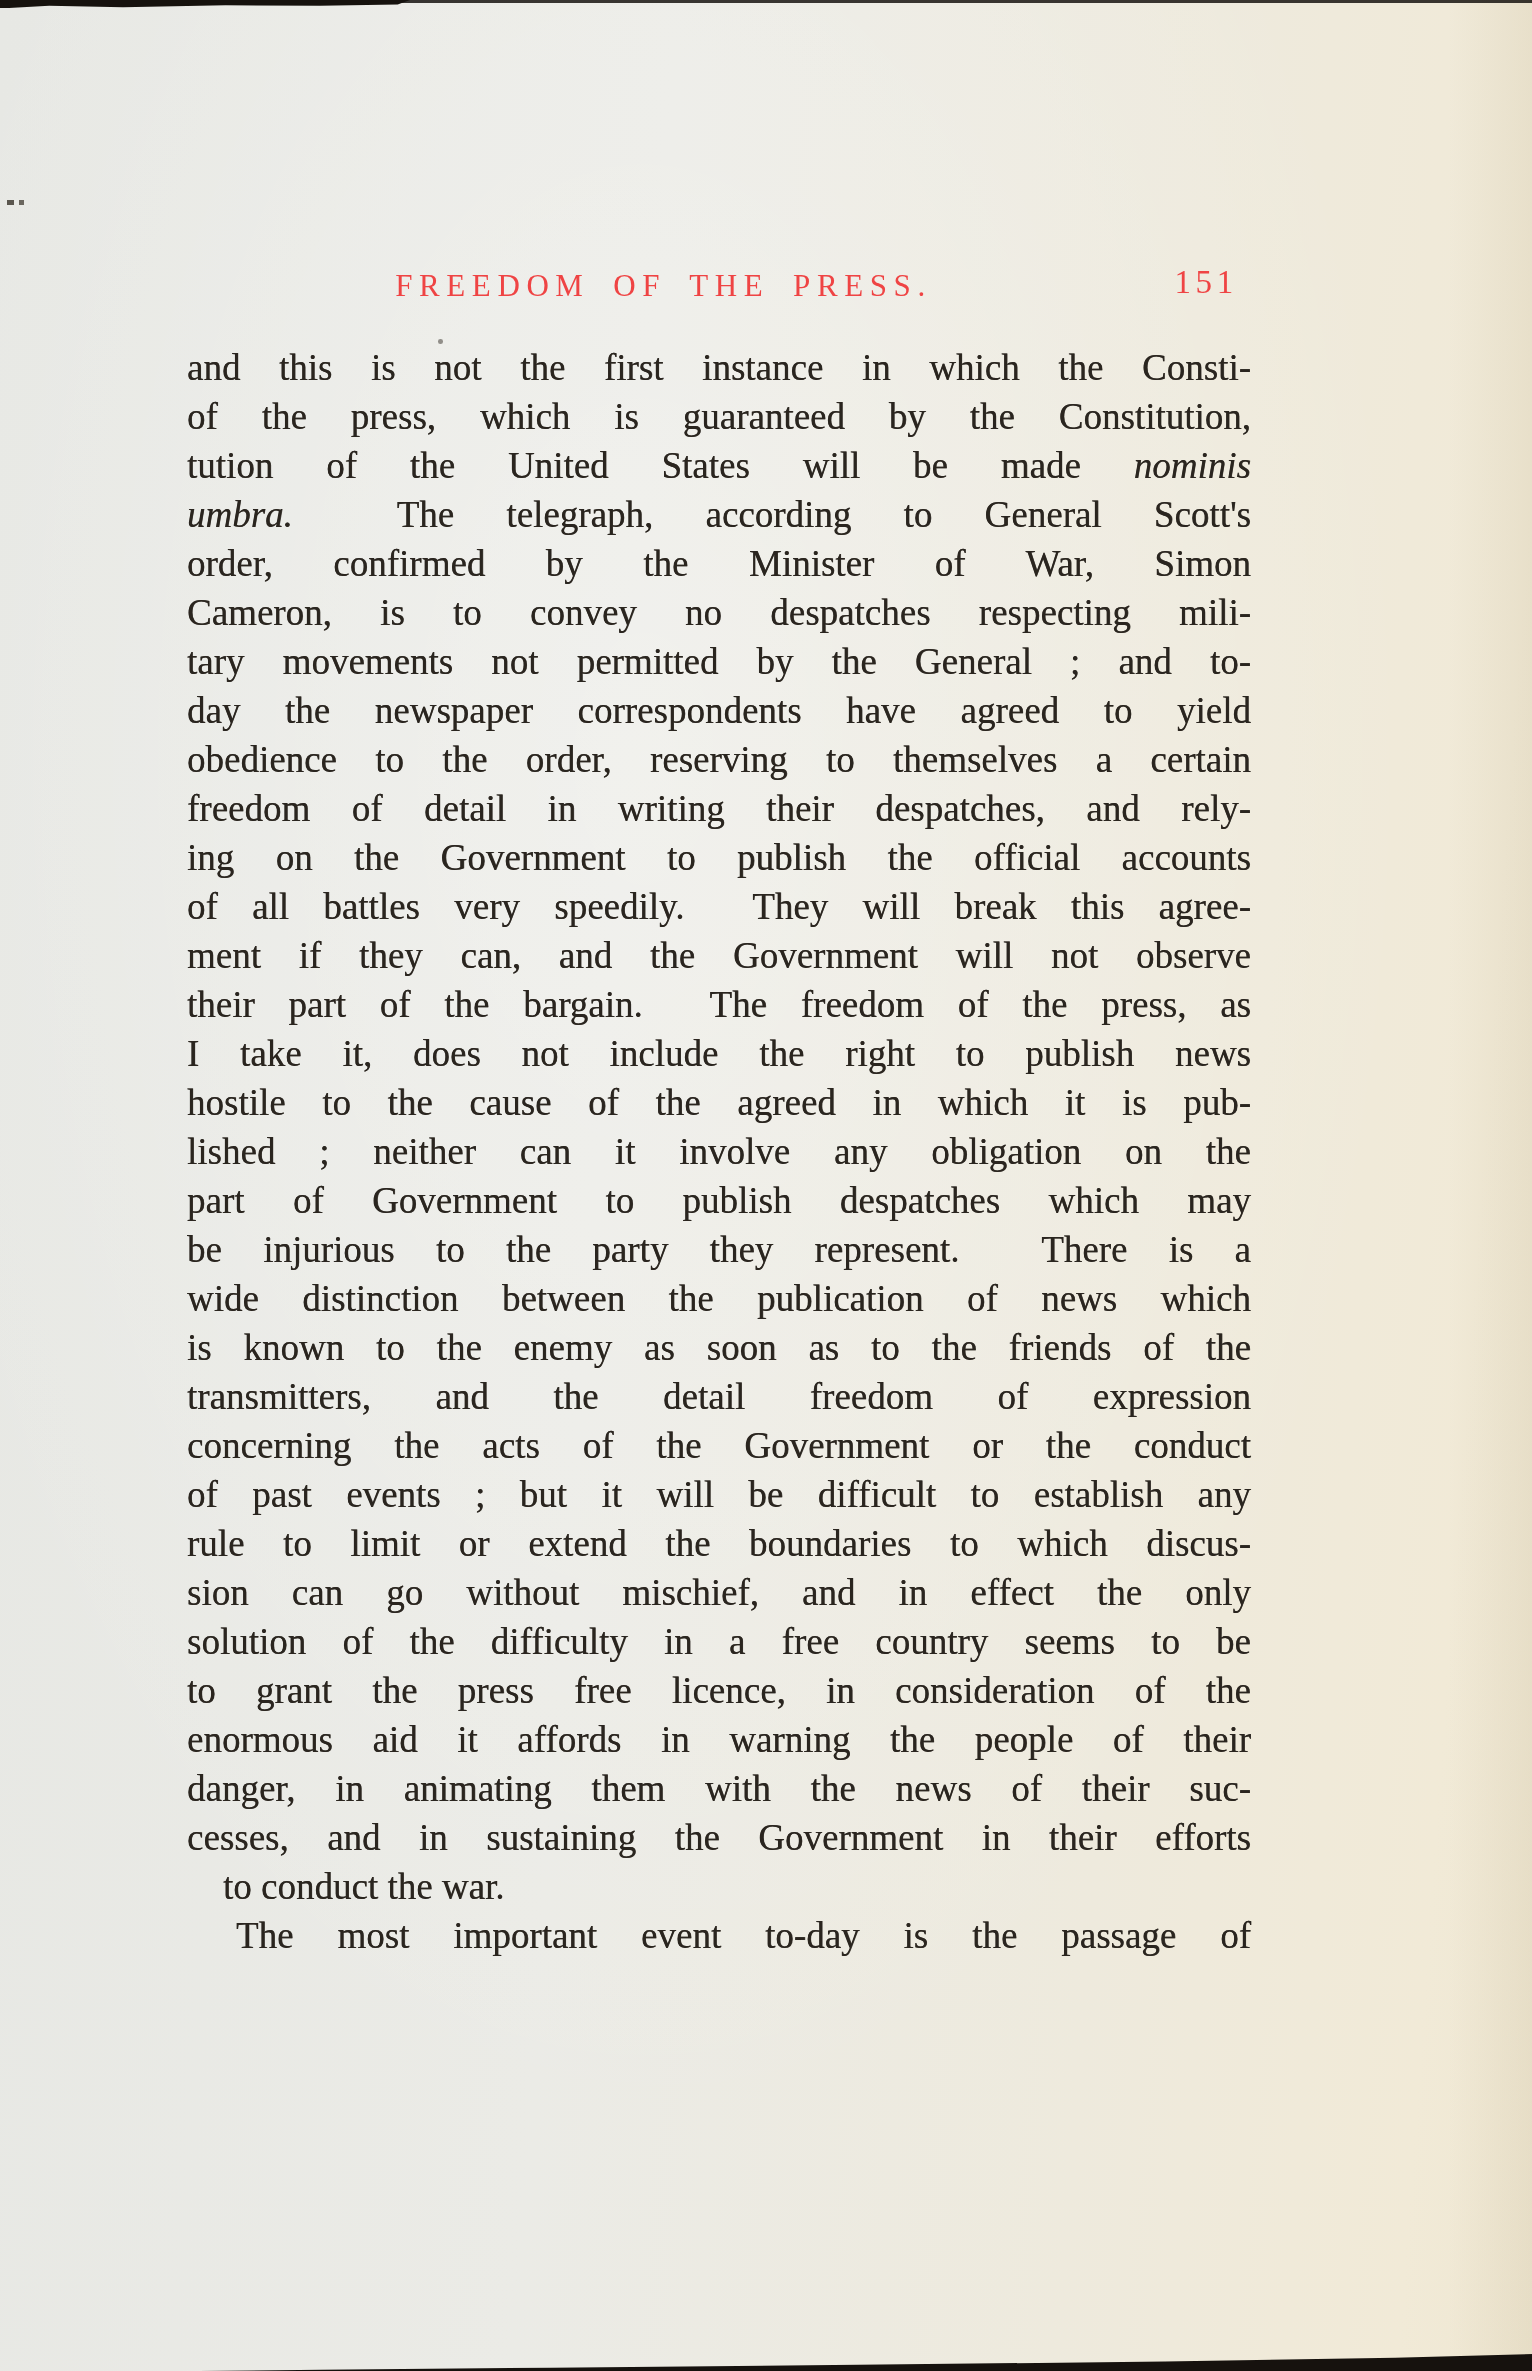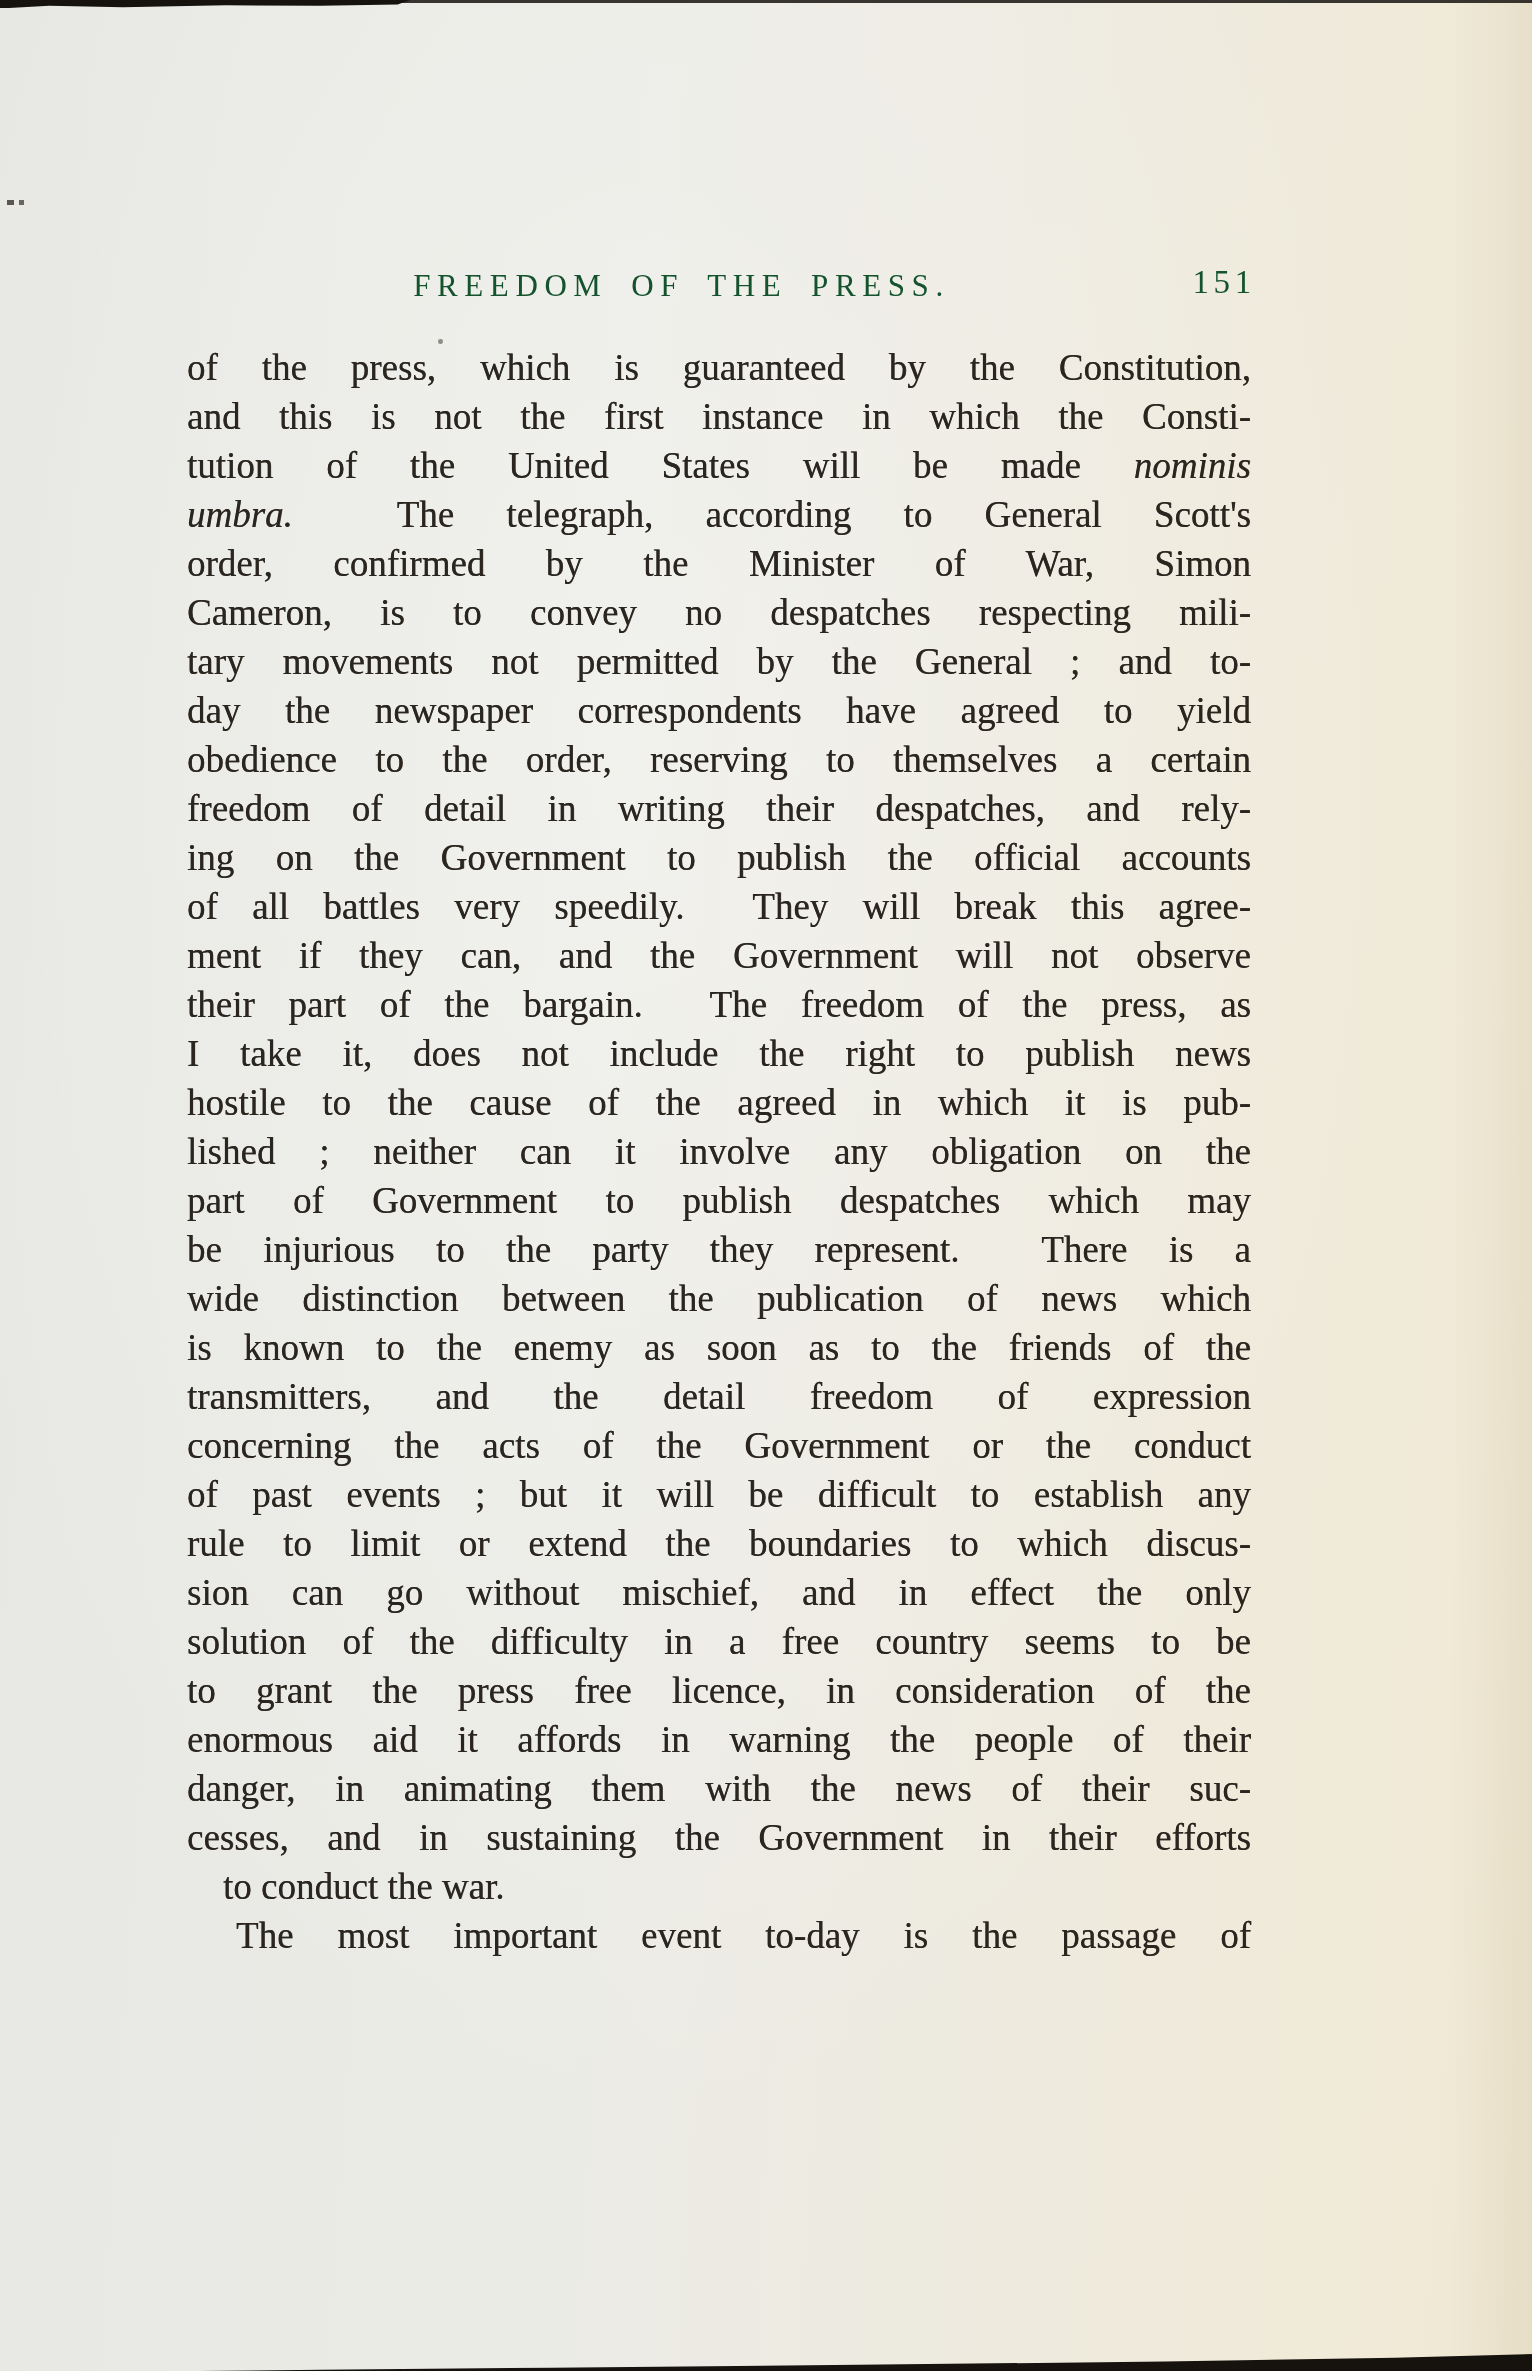--- a/index.html
+++ b/index.html
@@ -62,25 +62,25 @@
   .speck {
     position: absolute;
     width: 4.7px;
     height: 4.7px;
     border-radius: 50%;
     background: rgba(70,64,56,0.55);
   }
   
   .running-head {
     position: absolute;
-    left: 205px;
+    left: 187px;
     top: 268px;
     width: 1064px;
     height: 41px;
-    color: #14532d;
+    color: #ef4444;
   }
   .running-title {
     position: absolute;
     left: 115px;
     width: 723px;
     text-align: center;
     font-size: 31px;
     letter-spacing: 6.6px;
     word-spacing: 9.4px;
     white-space: nowrap;
@@ -133,22 +133,22 @@
 <div class="margin-mark"></div>
 <div class="speck" style="left:438px; top:339px;"></div>
 <div class="speck" style="left:1008px; top:415px; opacity:.5;"></div>
 
 <div class="running-head">
   <div class="running-title">FREEDOM OF THE PRESS.</div>
   <div class="page-number">151</div>
 </div>
 
 <div class="text-block">
+    <div class="line"><span>and this is not the first instance in which the Consti-</span></div>
     <div class="line"><span>of the press, which is guaranteed by the Constitution,</span></div>
-    <div class="line"><span>and this is not the first instance in which the Consti-</span></div>
     <div class="line"><span>tution of the United States will be made </span><span class="it">nominis</span></div>
     <div class="line"><span class="it">umbra.</span><span>&nbsp; The telegraph, according to General Scott's</span></div>
     <div class="line"><span>order, confirmed by the Minister of War, Simon</span></div>
     <div class="line"><span>Cameron, is to convey no despatches respecting mili-</span></div>
     <div class="line"><span>tary movements not permitted by the General ; and to-</span></div>
     <div class="line"><span>day the newspaper correspondents have agreed to yield</span></div>
     <div class="line"><span>obedience to the order, reserving to themselves a certain</span></div>
     <div class="line"><span>freedom of detail in writing their despatches, and rely-</span></div>
     <div class="line"><span>ing on the Government to publish the official accounts</span></div>
     <div class="line"><span>of all battles very speedily.&nbsp; They will break this agree-</span></div>

